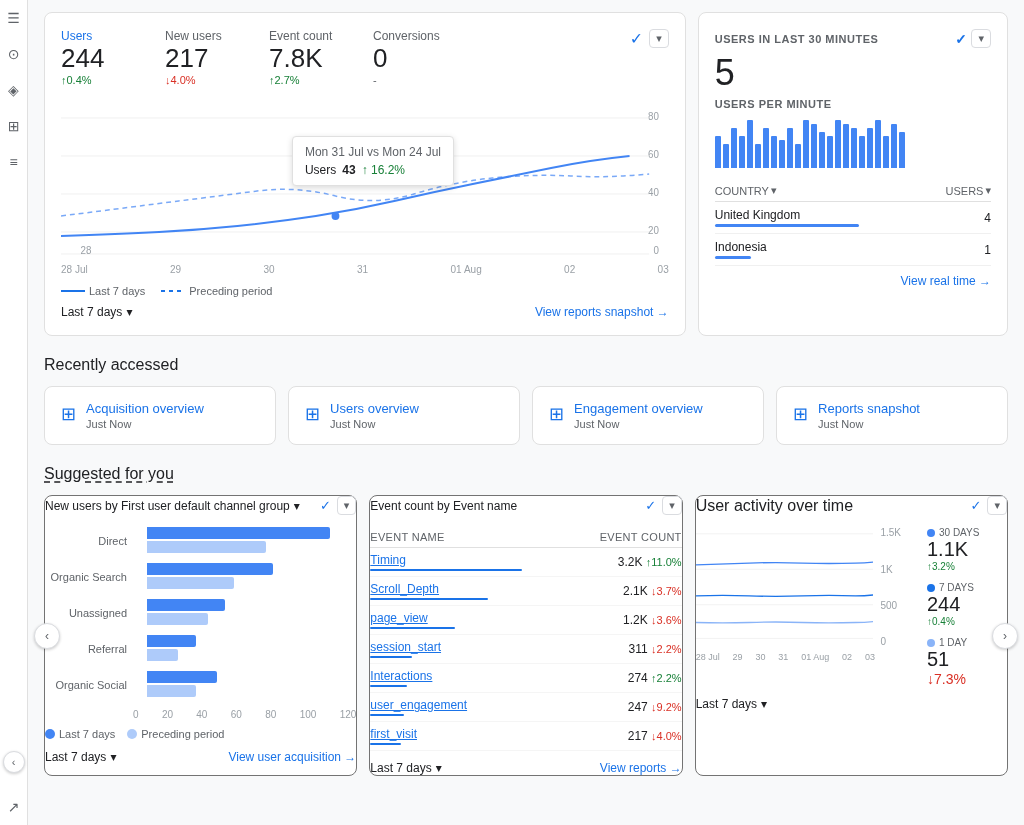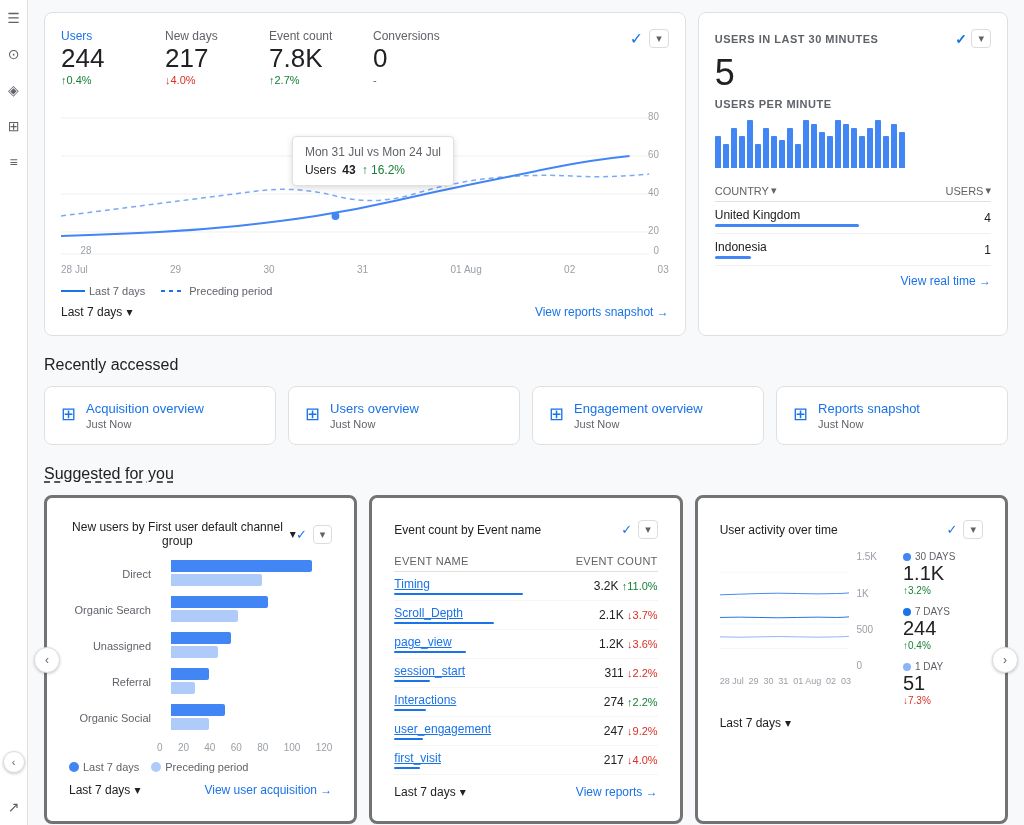--- a/index.html
+++ b/index.html
@@ -78,24 +78,24 @@
     
     .cards-row { display: flex; gap: 12px; margin-bottom: 20px; }
     .mini-card { background: #fff; border: 1px solid #e0e0e0; border-radius: 8px; padding: 14px 16px; flex: 1; cursor: pointer; display: flex; align-items: flex-start; gap: 10px; }
     .mini-card-icon { color: #1a73e8; font-size: 18px; margin-top: 2px; }
     .mini-card-content { }
     .mini-card-title { font-size: 13px; color: #1a73e8; font-weight: 500; margin-bottom: 2px; }
     .mini-card-sub { font-size: 11px; color: #5f6368; }
     
     
     .suggested-row { display: flex; gap: 12px; }
-    .suggested-card { background: #fff; border: 3px solid #737373; border-radius: 8px; padding: 22px; flex: 1; min-width: 0; }
+    .suggested-card { background: #fff; border: 1px solid #737373; border-radius: 8px; padding: 0; flex: 1; min-width: 0; }
     
     .sc-header { display: flex; justify-content: space-between; align-items: center; margin-bottom: 12px; }
-    .sc-title { font-size: 12px; color: #202124; font-weight: 500; display: flex; align-items: center; gap: 4px; }
+    .sc-title { font-size: 16px; color: #202124; font-weight: 500; display: flex; align-items: center; gap: 4px; }
     .sc-title-btn { background: none; border: none; cursor: pointer; font-size: 12px; color: #202124; font-weight: 500; display: flex; align-items: center; gap: 4px; }
     .sc-actions { display: flex; align-items: center; gap: 6px; }
     
     
     .hbar-chart { position: relative; }
     .hbar-row { display: flex; align-items: center; margin-bottom: 8px; gap: 20px; }
     .hbar-label { font-size: 11px; color: #5f6368; width: 82px; text-align: right; flex-shrink: 0; }
     .hbar-bars { flex: 1; position: relative; }
     .hbar-bar { height: 12px; border-radius: 0 2px 2px 0; margin-bottom: 2px; }
     .hbar-bar.blue { background: #4285f4; }
@@ -148,21 +148,21 @@
 
       <div class="stats-card">
         <div style="display:flex; align-items:flex-start; margin-bottom:8px;">
           <div class="stats-metrics">
             <div class="metric">
               <div class="metric-label">Users</div>
               <div class="metric-value">244</div>
               <div class="metric-change up">↑0.4%</div>
             </div>
             <div class="metric">
-              <div class="metric-label inactive">New days</div>
+              <div class="metric-label inactive">New users</div>
               <div class="metric-value">217</div>
               <div class="metric-change down">↓4.0%</div>
             </div>
             <div class="metric">
               <div class="metric-label inactive">Event count</div>
               <div class="metric-value">7.8K</div>
               <div class="metric-change up">↑2.7%</div>
             </div>
             <div class="metric">
               <div class="metric-label inactive">Conversions</div>
@@ -567,21 +567,21 @@
                   </div>
                   <div style="font-size:20px; font-weight:400; color:#202124;">244</div>
                   <div style="color:#188038; font-size:10px;">↑0.4%</div>
                 </div>
                 <div>
                   <div style="display:flex; align-items:center; gap:4px;">
                     <span style="width:8px; height:8px; background:#8ab4f8; border-radius:50%; display:inline-block;"></span>
                     <span style="color:#5f6368; font-size:10px;">1 DAY</span>
                   </div>
                   <div style="font-size:20px; font-weight:400; color:#202124;">51</div>
-                  <div style="color:#d93025; font-size:10px;">↓7.3%</div>
+                  <div style="color:#d93025; font-size:14px;">↓7.3%</div>
                 </div>
               </div>
             </div>
 
             <div class="sc-footer card-footer">
               <button class="date-range-btn">
                 <span>Last 7 days</span> ▾
               </button>
             </div>
           </div>

